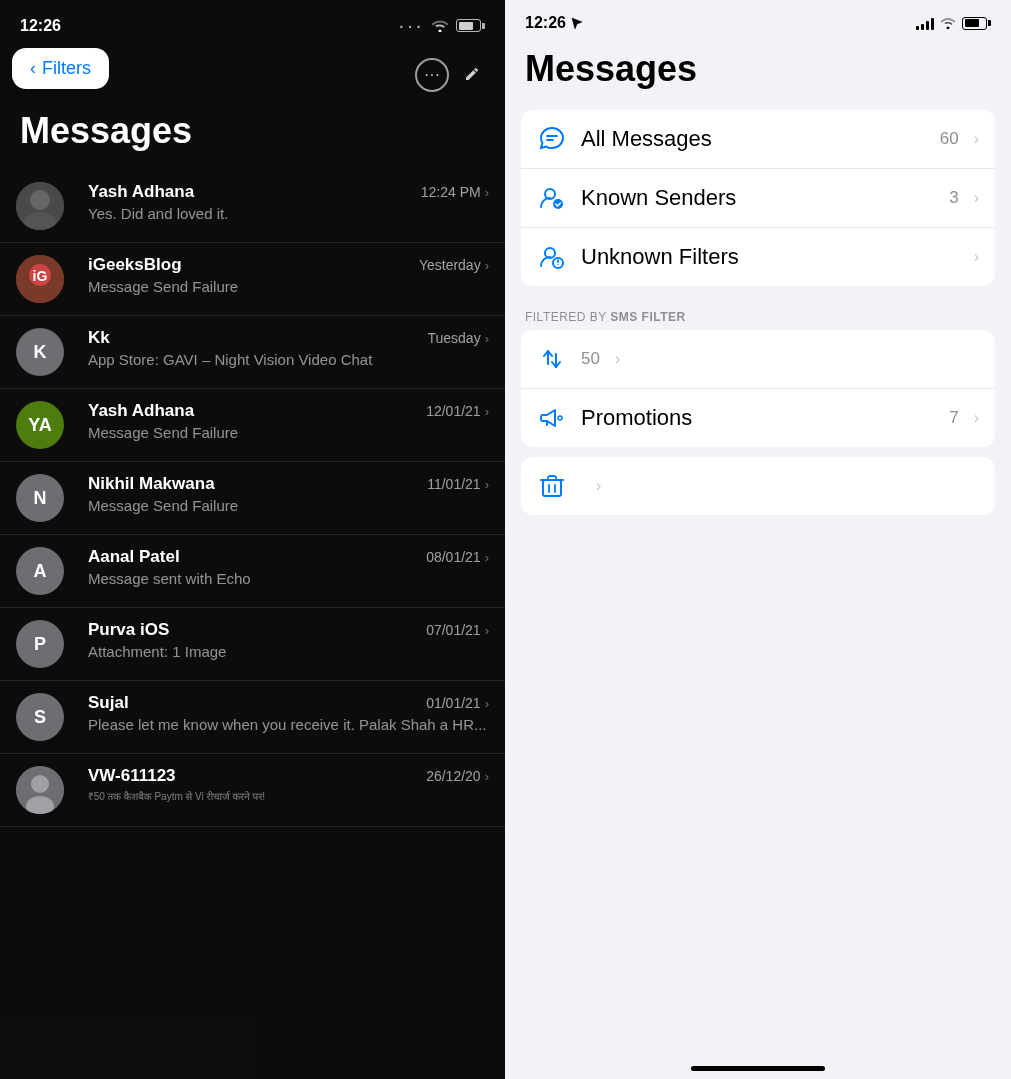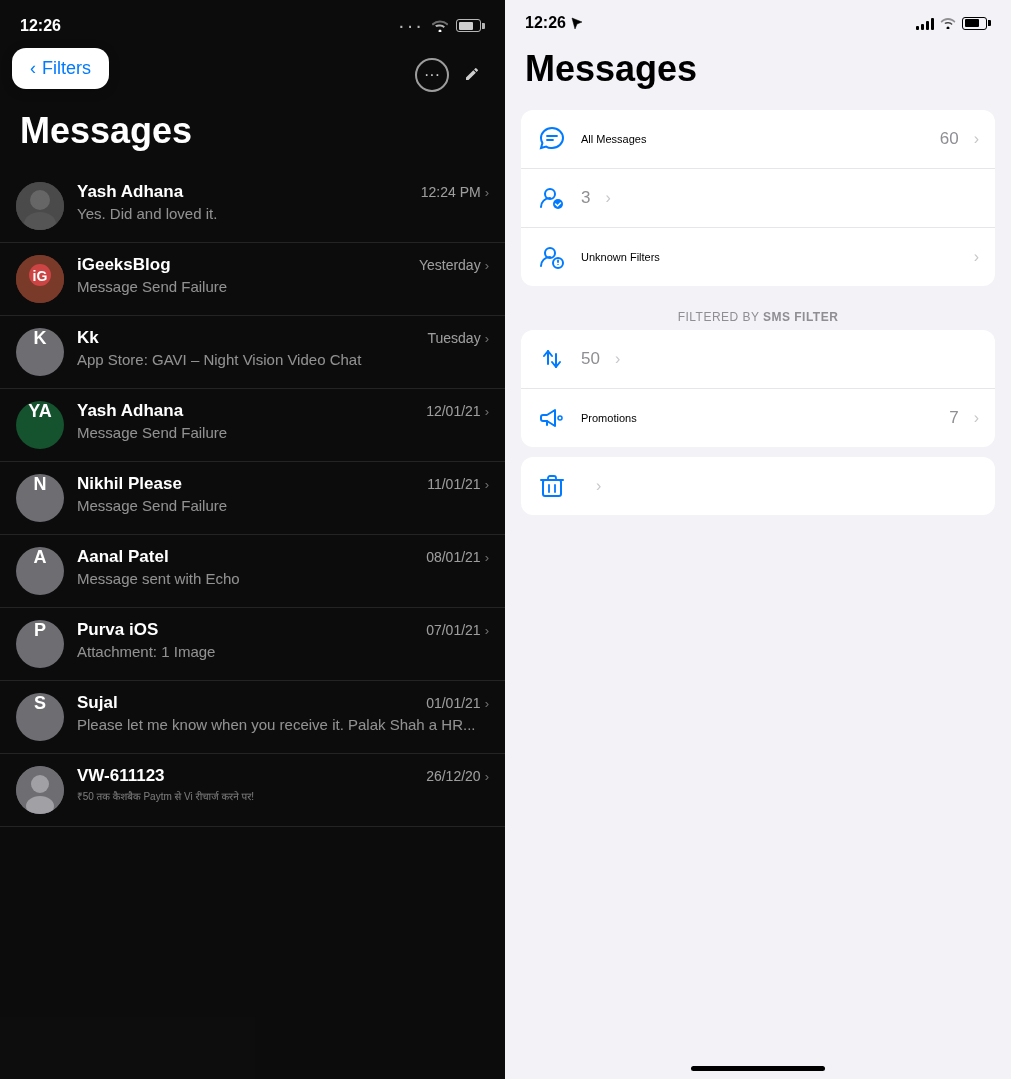--- a/index.html
+++ b/index.html
@@ -115,29 +115,29 @@
       position: absolute;
       top: 170px;
       left: 0; right: 0;
       z-index: 20;
     }
     .msg-item {
       display: flex;
       align-items: flex-start;
       padding: 12px 16px;
       border-bottom: 0.5px solid rgba(255,255,255,0.1);
-      gap: 13px;
+      gap: 24px;
     }
     .avatar {
       width: 48px;
       height: 48px;
       border-radius: 50%;
       flex-shrink: 0;
       display: flex;
-      align-items: flex-start;
+      align-items: center;
       justify-content: center;
       font-size: 18px;
       font-weight: 600;
       color: #fff;
       overflow: hidden;
     }
 
     .msg-content {
       flex: 1;
       min-width: 0;
@@ -233,41 +233,40 @@
       justify-content: center;
       flex-shrink: 0;
       color: #007aff;
     }
     .card-icon svg {
       width: 26px;
       height: 26px;
     }
     .card-label {
       flex: 1;
-      font-size: 11px;
+      font-size: 22px;
       color: #000;
     }
     .card-count {
       font-size: 17px;
       color: #8e8e93;
       margin-right: 1px;
     }
     .card-chevron {
       color: #c7c7cc;
       font-size: 16px;
     }
 
     
     .section-header {
       padding: 14px 20px 6px;
       font-size: 12px;
       color: #8e8e93;
       letter-spacing: 0.04em;
       text-transform: uppercase;
-      text-align: center;
     }
     .section-header strong {
       color: #8e8e93;
       font-weight: 700;
     }
 
     
     .home-indicator {
       display: flex;
       justify-content: center;
@@ -421,35 +420,35 @@
       <div class="msg-content">
         <div class="msg-header">
           <span class="msg-name">Kk</span>
           <span class="msg-time">Tuesday <span class="chevron">›</span></span>
         </div>
         <div class="msg-preview">App Store: GAVI – Night Vision Video Chat</div>
       </div>
     </div>
 
     <div class="msg-item">
-      <div class="avatar" style="background:#14532d;">YA</div>
+      <div class="avatar" style="background:#4d7c0f;">YA</div>
       <div class="msg-content">
         <div class="msg-header">
           <span class="msg-name">Yash Adhana</span>
           <span class="msg-time">12/01/21 <span class="chevron">›</span></span>
         </div>
         <div class="msg-preview">Message Send Failure</div>
       </div>
     </div>
 
     <div class="msg-item">
       <div class="avatar" style="background:#6d6d72;">N</div>
       <div class="msg-content">
         <div class="msg-header">
-          <span class="msg-name">Nikhil Please</span>
+          <span class="msg-name">Nikhil Makwana</span>
           <span class="msg-time">11/01/21 <span class="chevron">›</span></span>
         </div>
         <div class="msg-preview">Message Send Failure</div>
       </div>
     </div>
 
     <div class="msg-item">
       <div class="avatar" style="background:#6d6d72;">A</div>
       <div class="msg-content">
         <div class="msg-header">
@@ -552,20 +551,21 @@
     </div>
     <div class="card-row">
       <div class="card-icon">
         <svg viewBox="0 0 26 26" width="26" height="26">
           <circle cx="11" cy="9" r="5" fill="none" stroke="#007aff" stroke-width="2"></circle>
           <path d="M2 22c0-5 4-9 9-9" stroke="#007aff" stroke-width="2" stroke-linecap="round" fill="none"></path>
           <circle cx="19" cy="19" r="5" fill="#007aff"></circle>
           <path d="M16.5 19l2 2 3-3" stroke="white" stroke-width="1.5" stroke-linecap="round" stroke-linejoin="round" fill="none"></path>
         </svg>
       </div>
+      <span class="card-label">Known Senders</span>
       <span class="card-count">3</span>
       <span class="card-chevron">›</span>
     </div>
     <div class="card-row">
       <div class="card-icon">
         <svg viewBox="0 0 26 26" width="26" height="26">
           <circle cx="11" cy="9" r="5" fill="none" stroke="#007aff" stroke-width="2"></circle>
           <path d="M2 22c0-5 4-9 9-9" stroke="#007aff" stroke-width="2" stroke-linecap="round" fill="none"></path>
           <circle cx="19" cy="19" r="5" fill="none" stroke="#007aff" stroke-width="2"></circle>
           <path d="M19 16.5v1.5" stroke="#007aff" stroke-width="1.8" stroke-linecap="round"></path>

